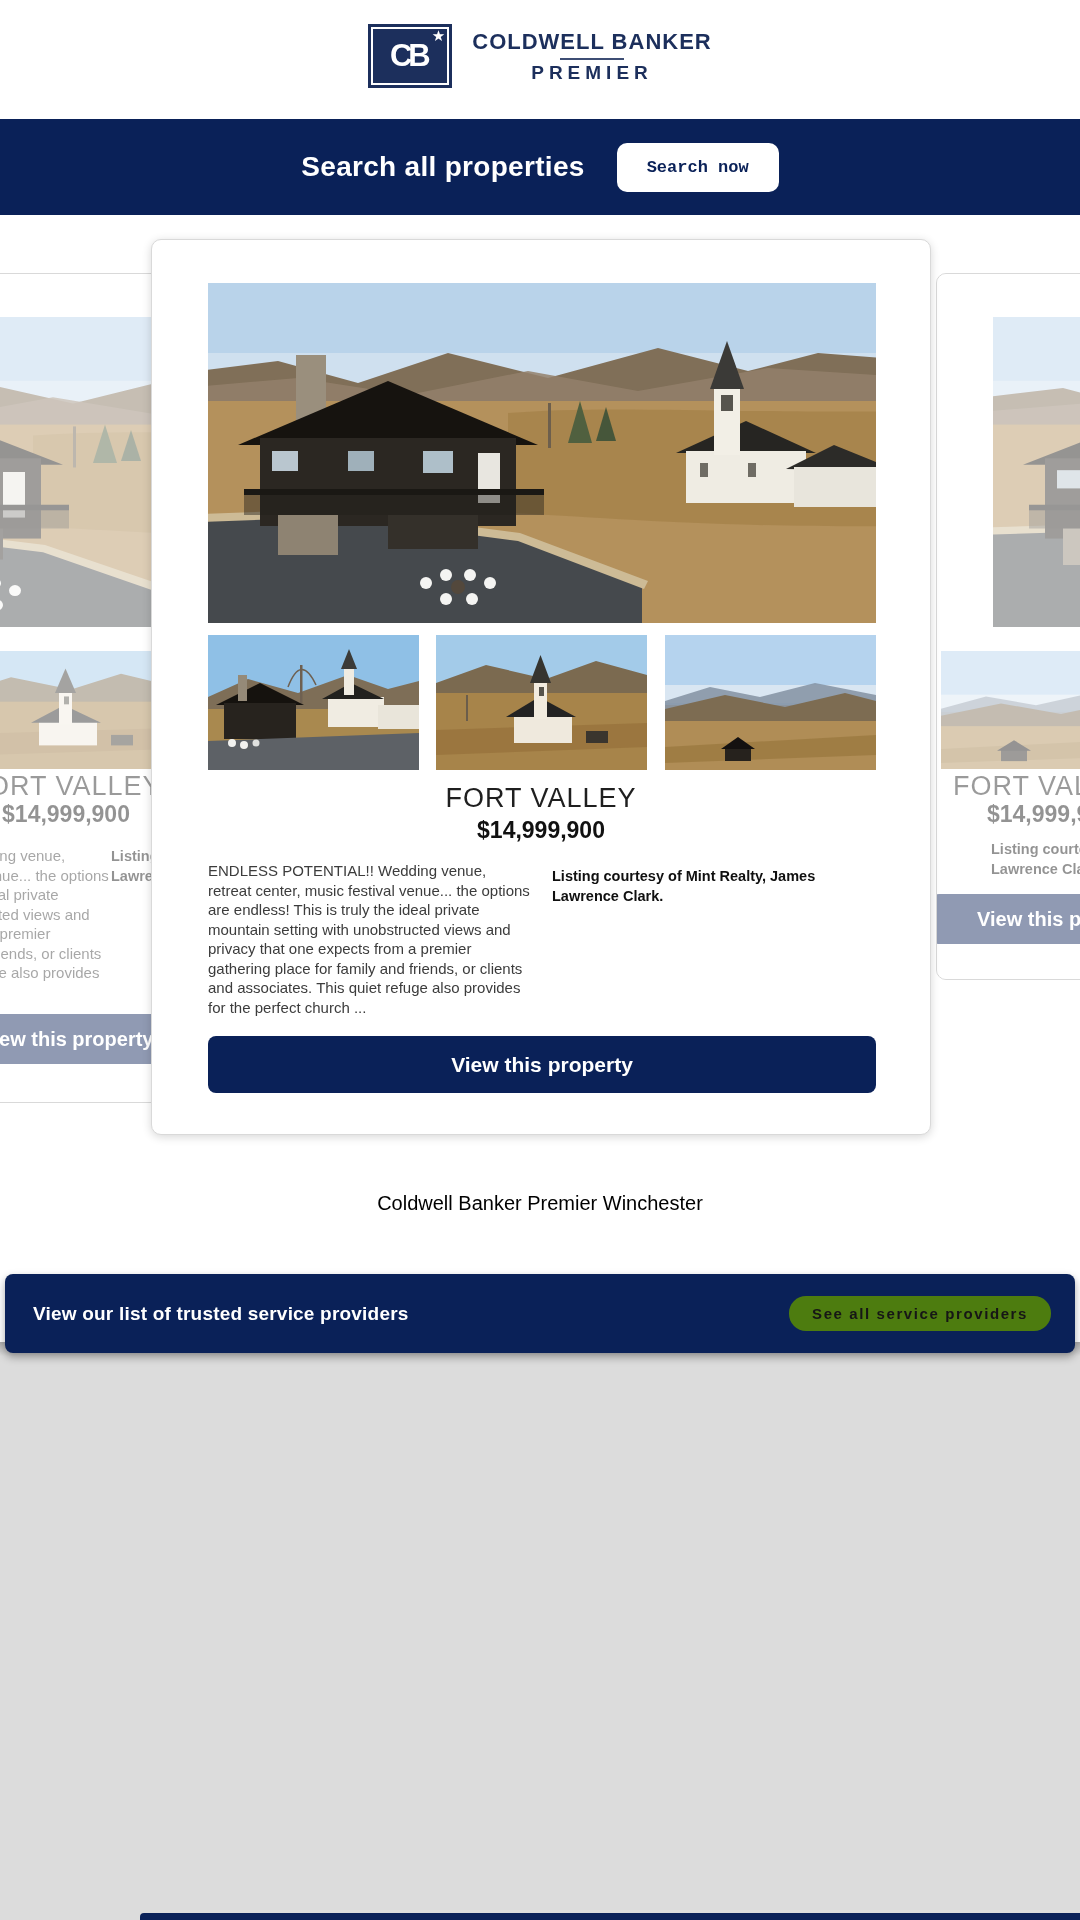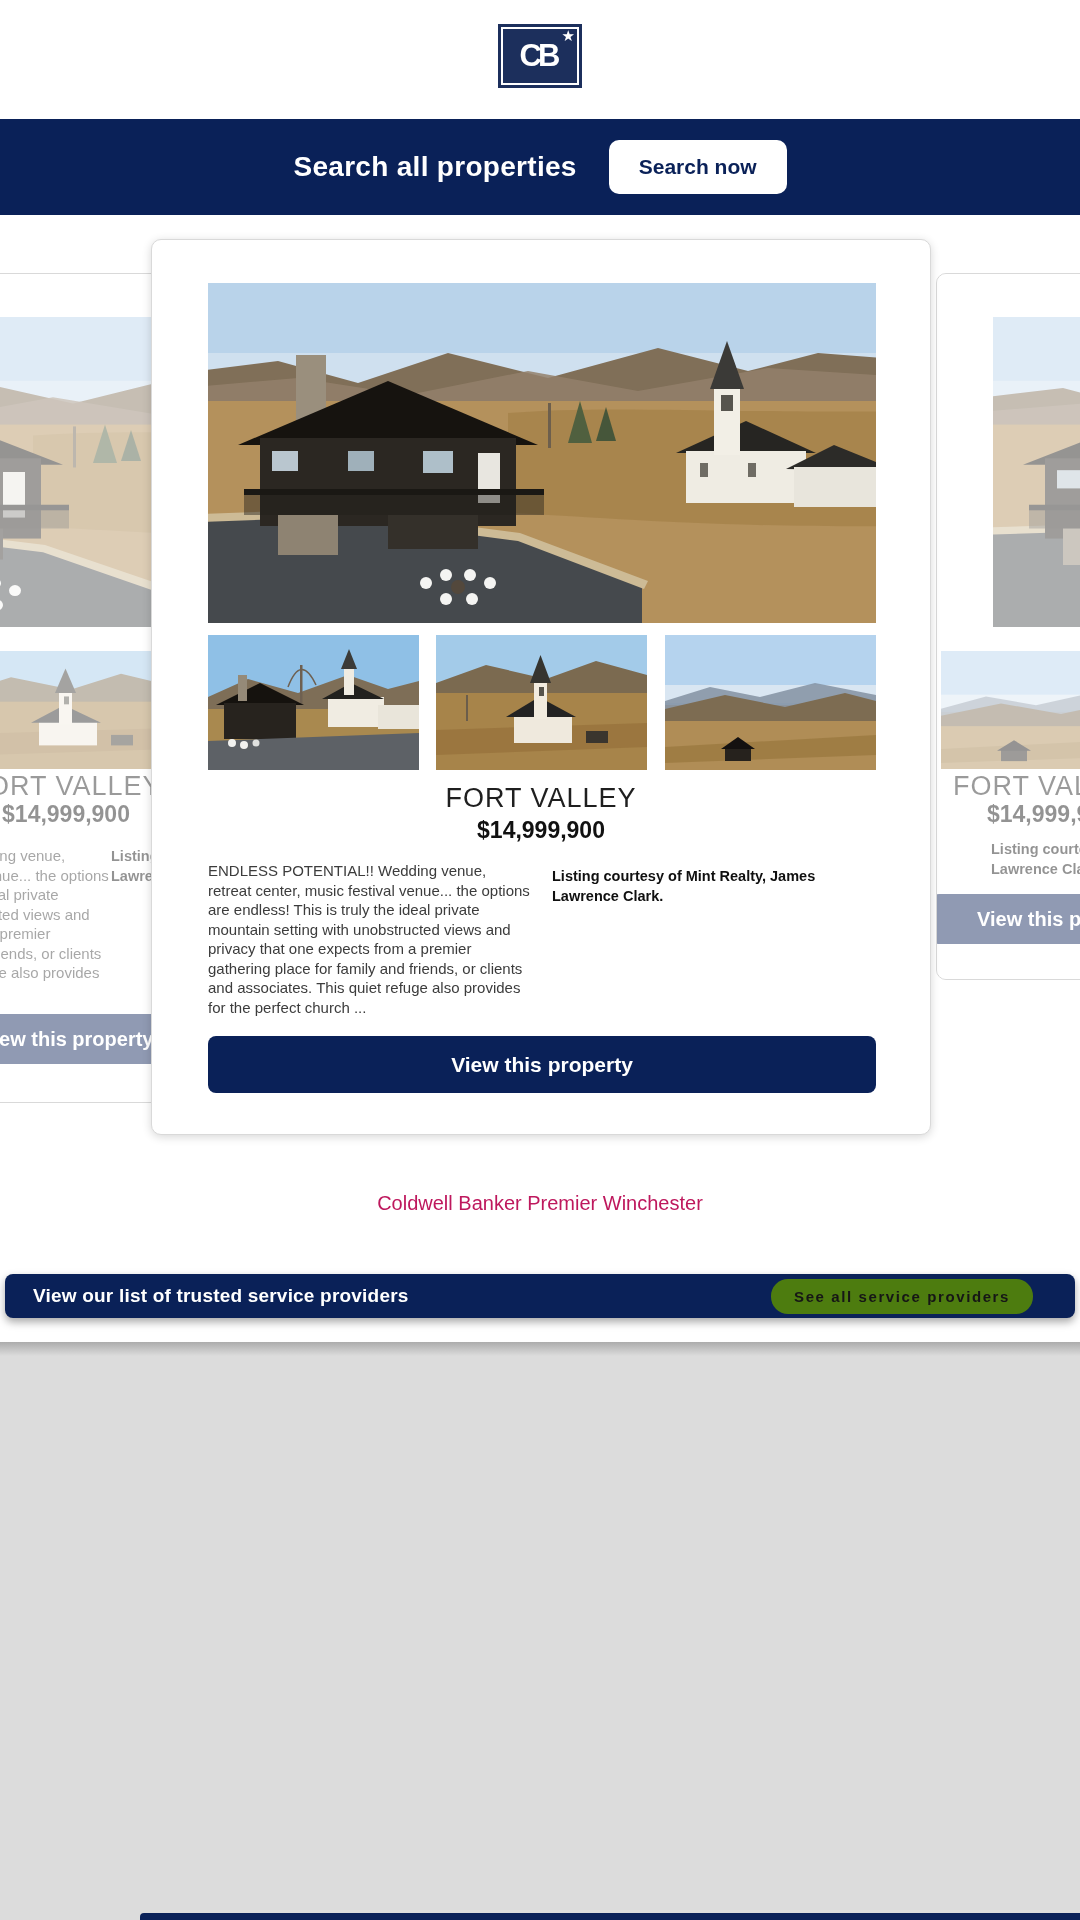--- a/index.html
+++ b/index.html
@@ -24,21 +24,21 @@
   .logo-star{position:absolute;top:4px;right:7px;color:#fff;font-size:15px;line-height:1;}
   .brand{color:var(--logo-navy);text-align:center;}
   .brand-line1{font-size:22px;font-weight:bold;letter-spacing:1px;white-space:nowrap;}
   .brand-rule{width:64px;height:2px;background:var(--logo-navy);margin:3px auto 2px;opacity:.85;}
   .brand-line2{font-size:19px;font-weight:bold;letter-spacing:5px;}
   
   .search-bar{position:absolute;top:119px;left:0;right:0;height:96px;background:var(--navy);
     display:flex;align-items:center;justify-content:center;gap:32px;z-index:20;}
   .search-label{color:#fff;font-size:28px;font-weight:600;letter-spacing:.3px;}
   .search-btn{background:#fff;color:var(--navy);border:none;border-radius:10px;
-    font-family:Liberation Sans, sans-serif;font-size:21px;font-weight:600;padding:15px 30px;cursor:pointer;}
+    font-family:Liberation Mono, monospace;font-size:17px;font-weight:600;padding:15px 30px;cursor:pointer;}
   
   .carousel{position:absolute;top:239px;left:0;right:0;height:910px;}
   .card{background:#fff;border:1px solid #d9d9d9;position:absolute;}
   .card-main{left:151px;top:0;width:780px;height:896px;border-radius:10px;
     box-shadow:0 2px 10px rgba(0,0,0,.16);z-index:3;}
   .photo{position:absolute;left:56px;top:43px;width:668px;height:340px;overflow:hidden;background:#b4915c;}
   .thumb{position:absolute;top:395px;width:211px;height:135px;overflow:hidden;background:#a9894f;cursor:pointer;}
   .thumb.t1{left:56px;} .thumb.t2{left:284px;} .thumb.t3{left:513px;}
   .card-title{position:absolute;top:543px;left:0;width:100%;text-align:center;
     font-size:27px;letter-spacing:1px;color:#1f1f1f;font-weight:400;}
@@ -63,42 +63,47 @@
   .card-side-left .card-listing{top:572px;left:434px;}
   .card-side-left .view-btn{top:740px;height:50px;font-size:20px;}
   .card-side-right .card-title{left:16px;width:320px;text-align:left;white-space:nowrap;}
   .card-side-right .card-price{left:50px;width:320px;text-align:left;}
   .card-side-right .card-listing{top:565px;left:54px;width:310px;}
   .card-side-right .view-btn{left:-6px;top:620px;width:600px;height:50px;font-size:20px;
     justify-content:flex-start;padding-left:46px;}
   .side-overlay{position:absolute;inset:0;background:rgba(255,255,255,.55);z-index:5;}
   
   .office-name{position:absolute;top:1192px;left:0;right:0;text-align:center;
-    font-size:20px;color:#be185d;z-index:2;}
-  .providers-banner{position:absolute;top:1274px;left:5px;right:5px;height:44px;background:var(--navy);
+    font-size:20px;color:#000000;z-index:2;}
+  .providers-banner{position:absolute;top:1274px;left:5px;right:5px;height:79px;background:var(--navy);
     border-radius:8px;display:flex;align-items:center;justify-content:space-between;
-    padding:0 42px 0 28px;box-shadow:0 4px 8px rgba(0,0,0,.35);z-index:10;}
+    padding:0 24px 0 28px;box-shadow:0 4px 8px rgba(0,0,0,.35);z-index:10;}
   .providers-label{color:#fff;font-size:19px;font-weight:bold;letter-spacing:.2px;}
   .providers-btn{background:#4d7c0f;border:none;border-radius:17px;height:35px;padding:0 23px;
     font-family:inherit;font-size:15px;font-weight:bold;letter-spacing:1.6px;color:#161616;cursor:pointer;}
   .gray-area{position:absolute;top:1342px;left:0;right:0;bottom:0;background:var(--gray-area);z-index:5;}
   .gray-area::before{content:"";position:absolute;top:0;left:0;right:0;height:14px;
     background:linear-gradient(rgba(0,0,0,.22),rgba(0,0,0,0));}
   .bottom-strip{position:absolute;left:140px;right:0;top:1913px;height:7px;background:var(--navy);
     border-top-left-radius:4px;z-index:7;}
   svg{display:block;}
 </style>
 </head>
 <body>
 
 <div class="header">
   <div class="logo-wrap">
     <div class="logo-square">
       <span class="logo-monogram">CB</span>
       <span class="logo-star">★</span>
+    </div>
+    <div class="brand">
+      <div class="brand-line1">COLDWELL BANKER</div>
+      <div class="brand-rule"></div>
+      <div class="brand-line2">PREMIER</div>
     </div>
   </div>
 </div>
 
 <div class="search-bar">
   <span class="search-label">Search all properties</span>
   <button class="search-btn">Search now</button>
 </div>
 
 <div class="carousel">

